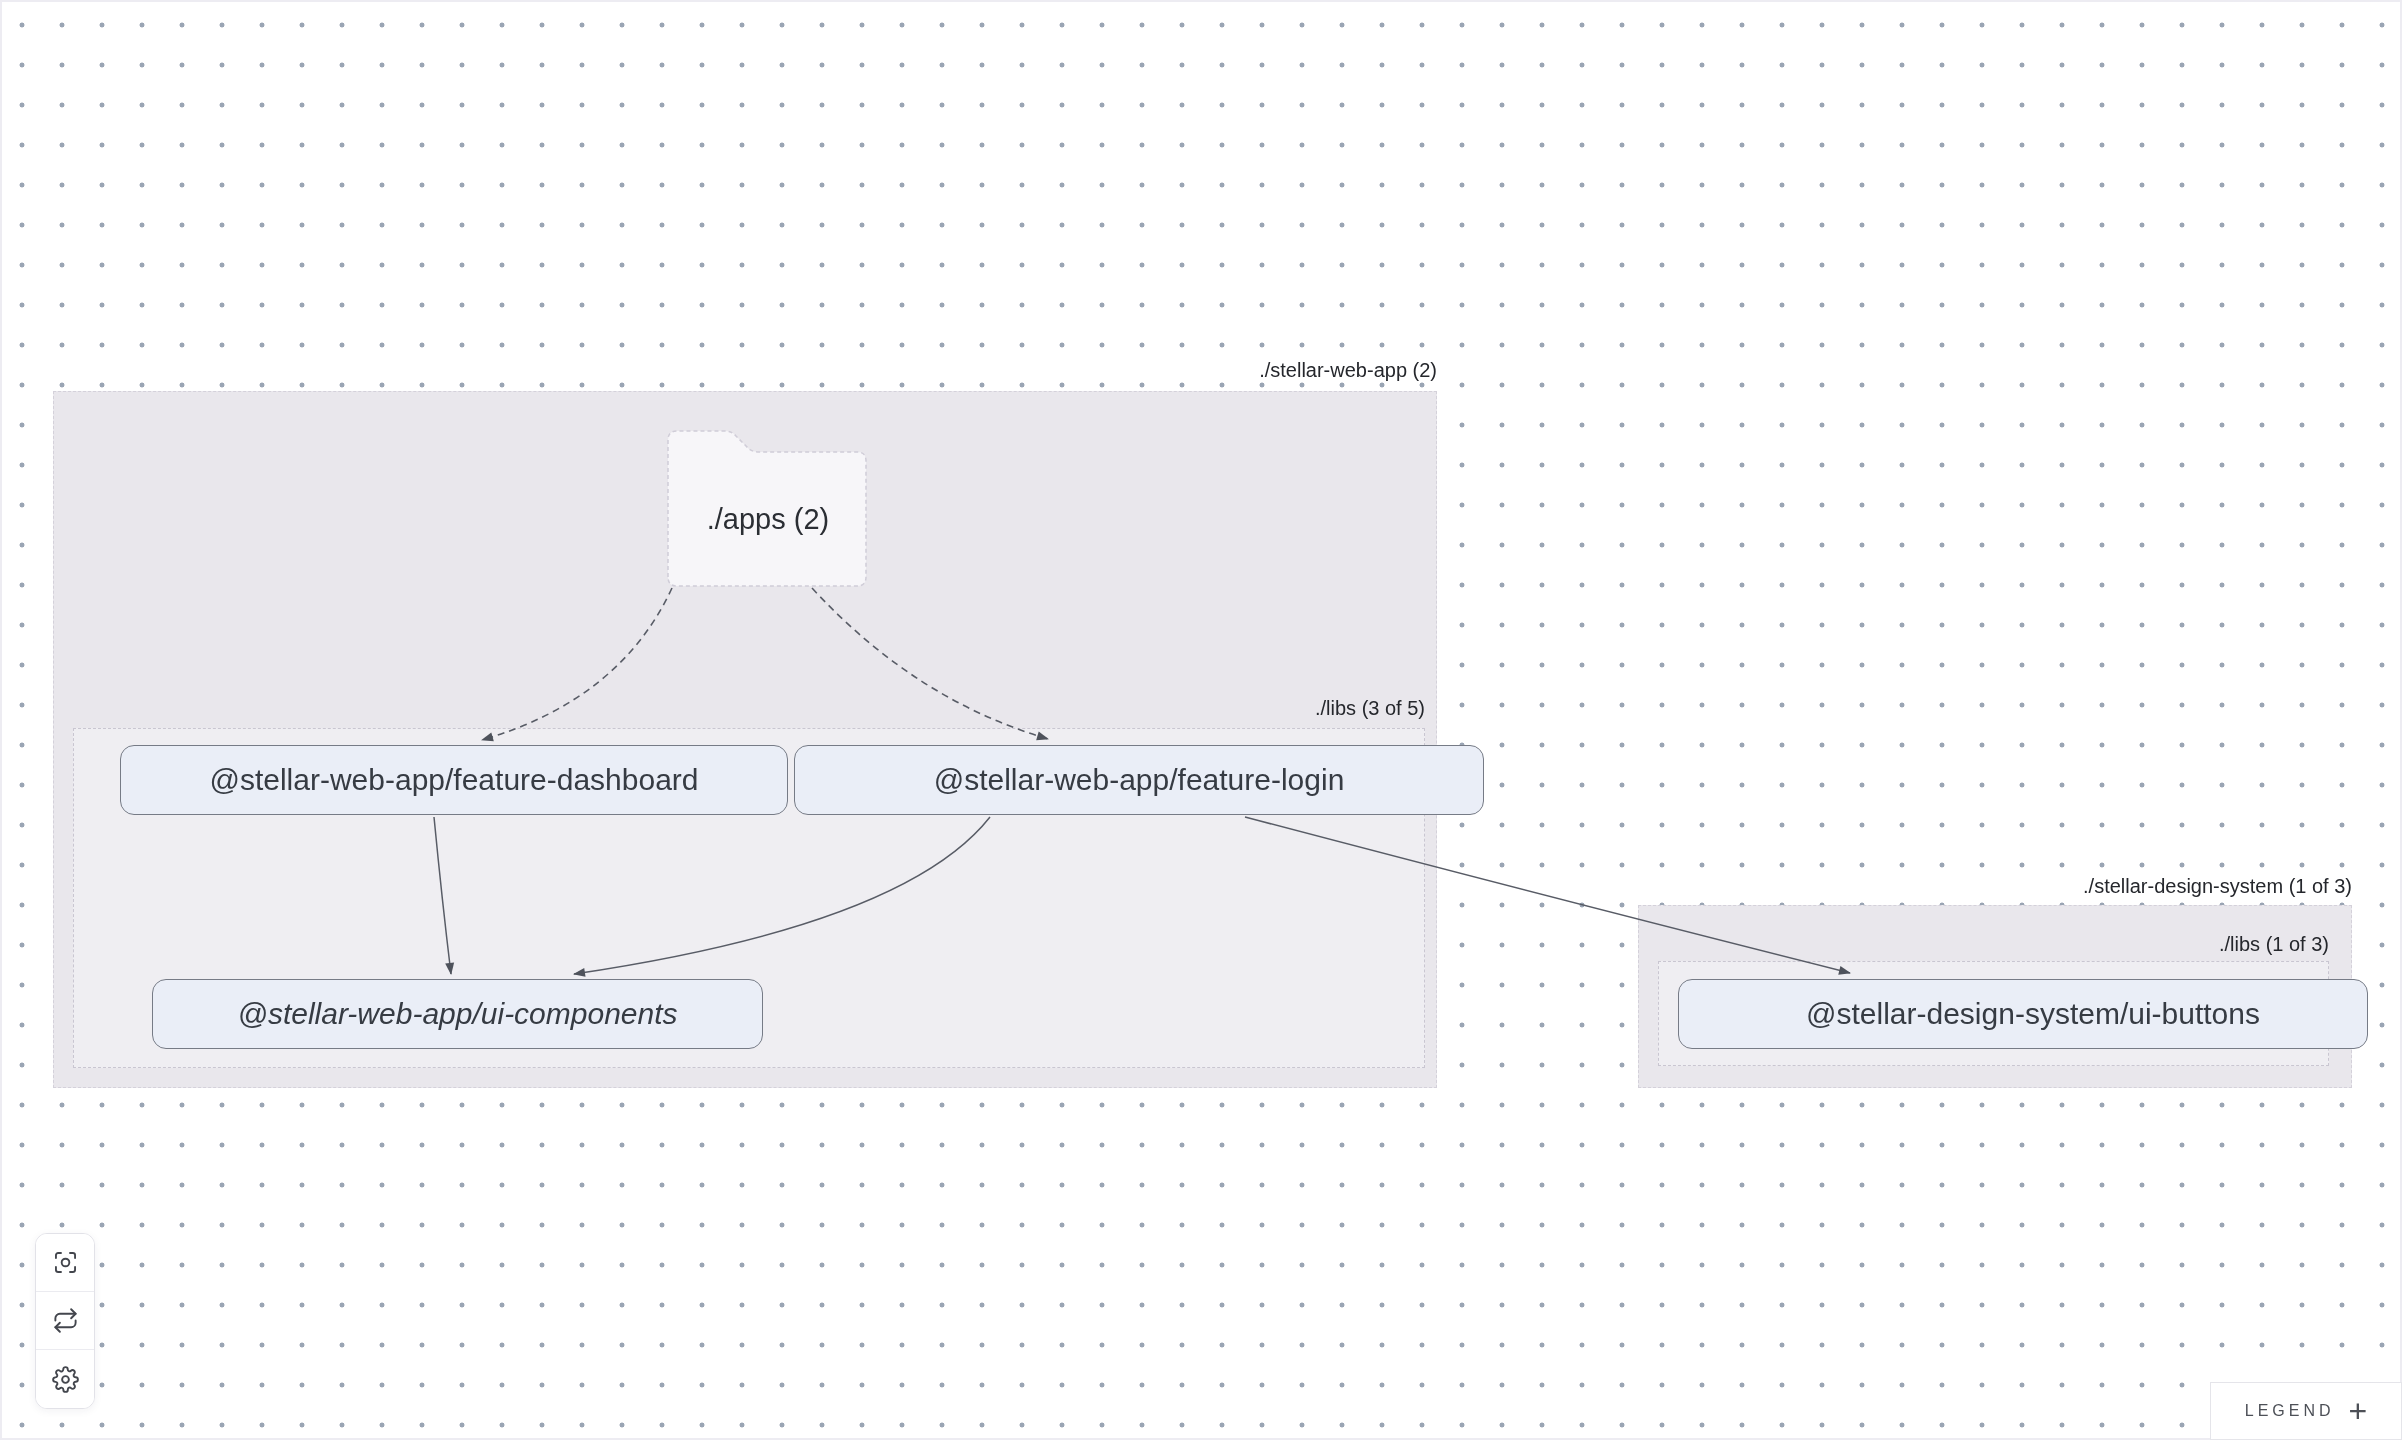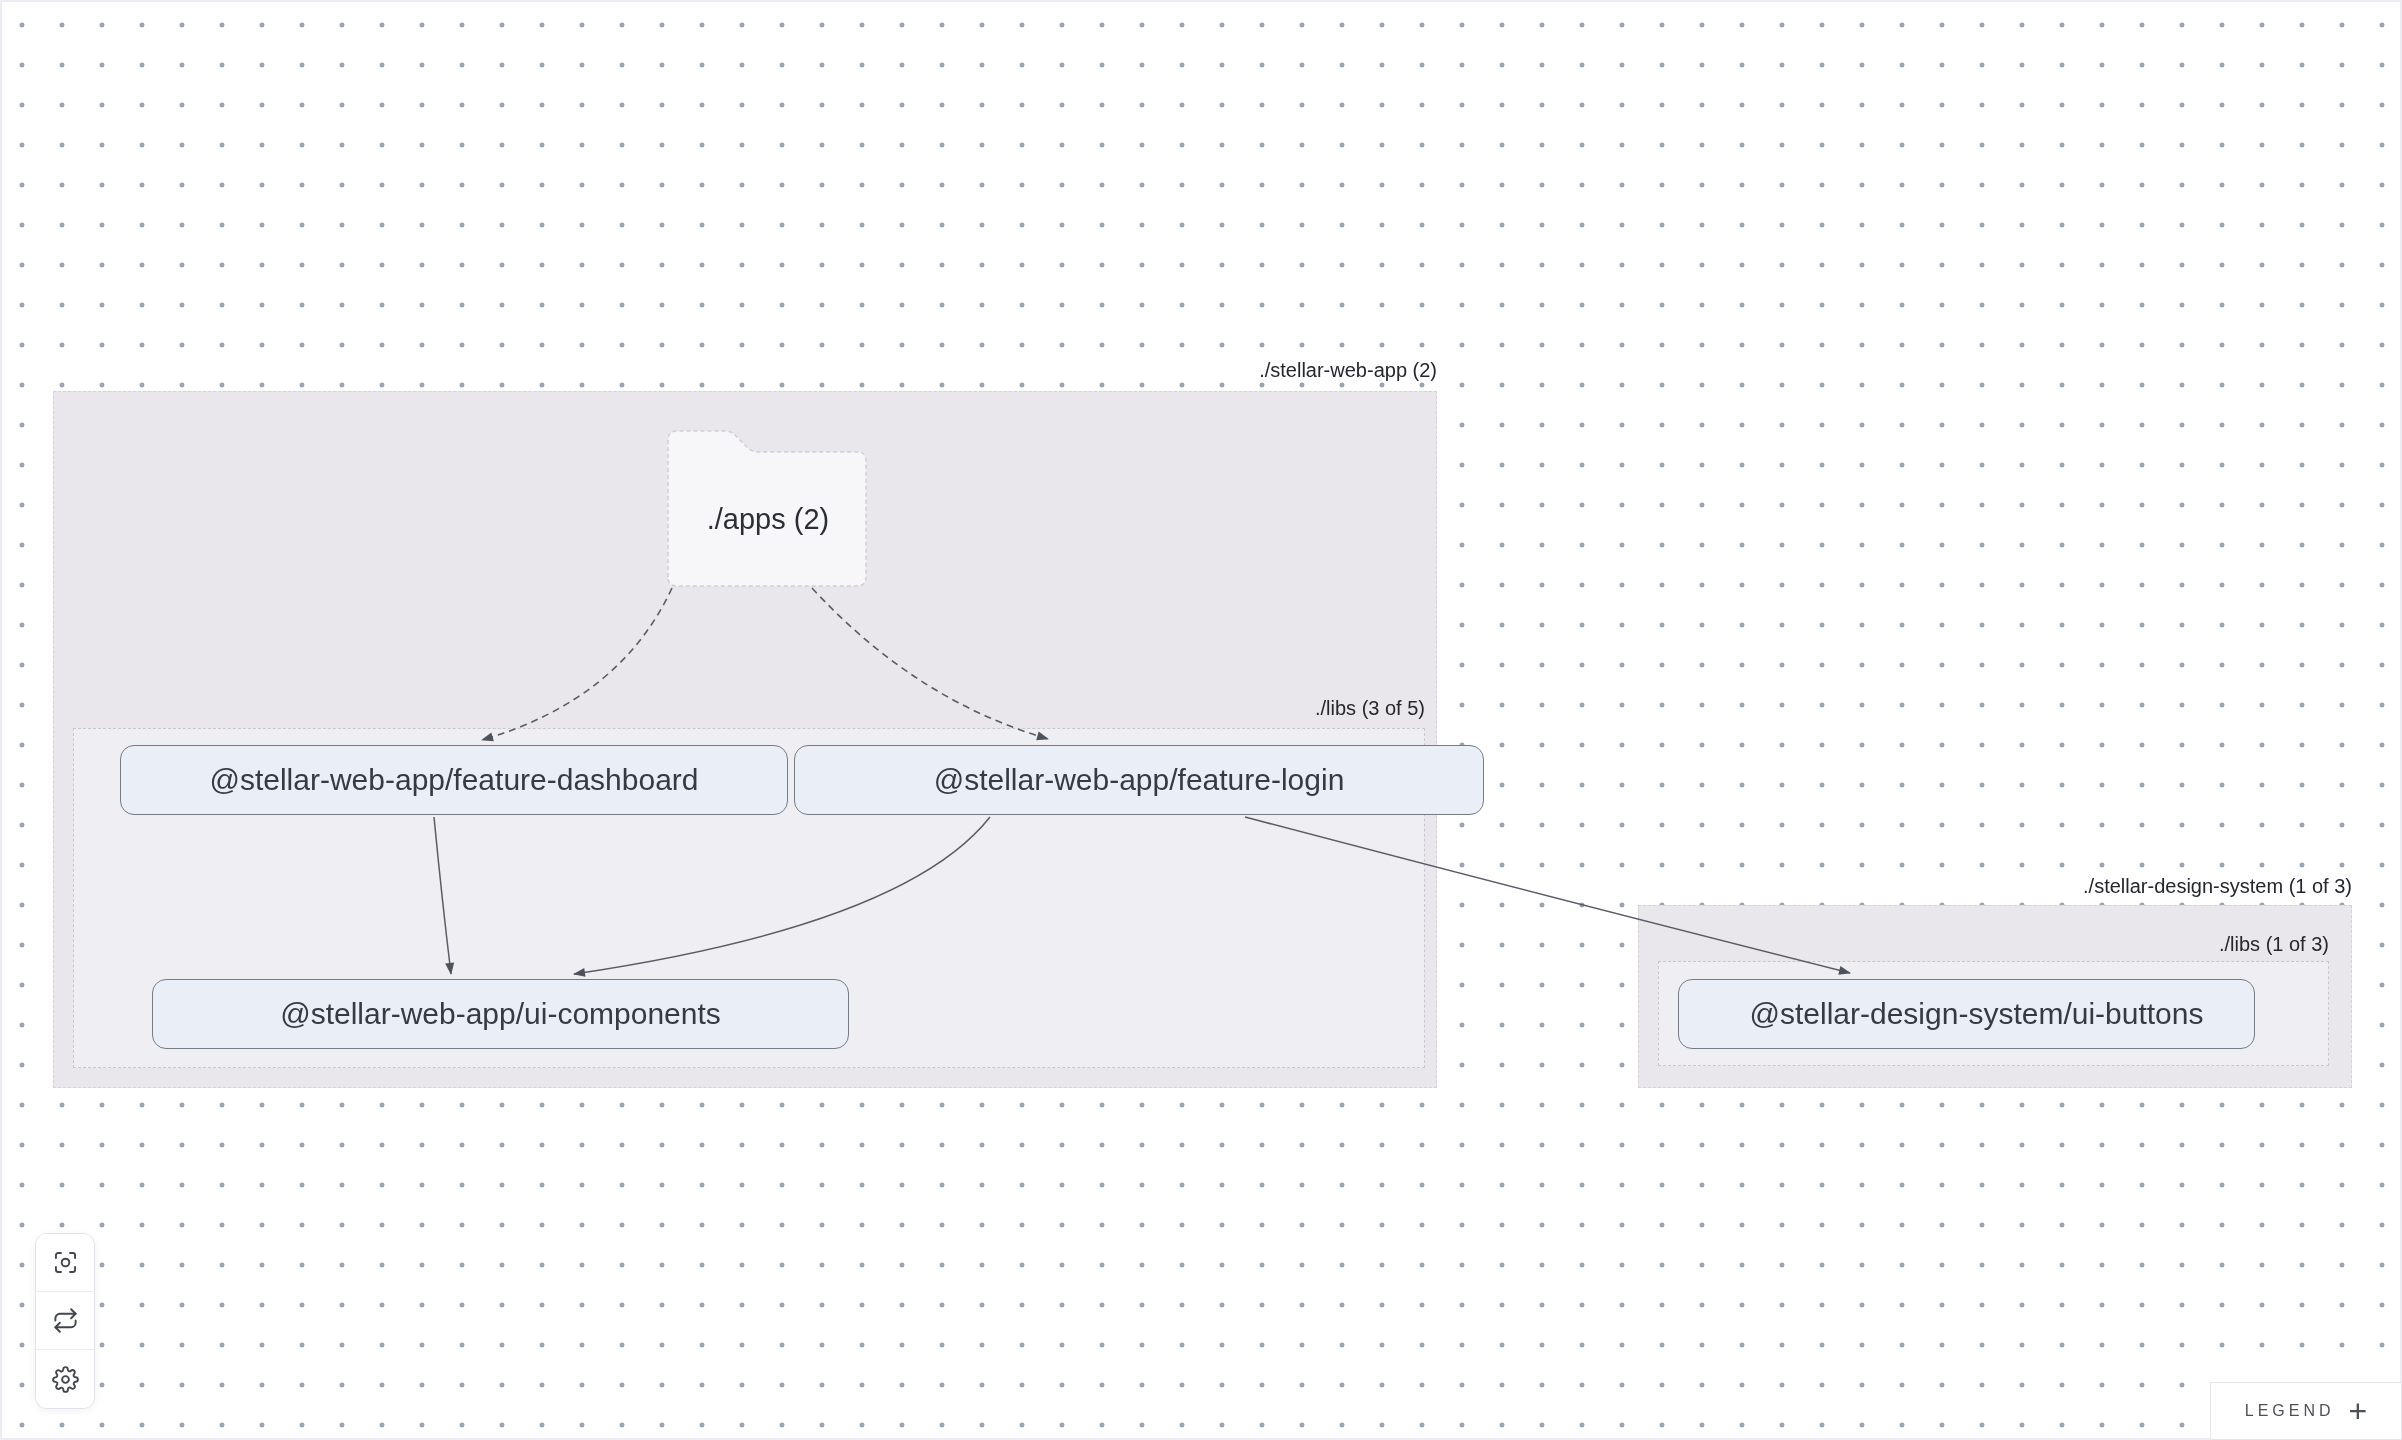--- a/index.html
+++ b/index.html
@@ -155,22 +155,22 @@
     </defs>
     <path d="M672,588 Q620,700 482,740" stroke="#585c66" stroke-width="1.6" fill="none" stroke-dasharray="7 5" marker-end="url(#arrow)"></path>
     <path d="M812,588 Q915,700 1048,739" stroke="#585c66" stroke-width="1.6" fill="none" stroke-dasharray="7 5" marker-end="url(#arrow)"></path>
     <path d="M434,817 Q442,900 451,974" stroke="#585c66" stroke-width="1.5" fill="none" marker-end="url(#arrow)"></path>
     <path d="M990,817 Q905,925 574,974" stroke="#585c66" stroke-width="1.5" fill="none" marker-end="url(#arrow)"></path>
     <path d="M1245,817 Q1560,900 1850,973" stroke="#585c66" stroke-width="1.5" fill="none" marker-end="url(#arrow)"></path>
   </svg>
 
   <div class="node" style="left:95px; top:745px; width:668px; height:70px;margin-left:25px;">@stellar-web-app/feature-dashboard</div>
   <div class="node" style="left:794px; top:745px; width:690px; height:70px;text-align:center;">@stellar-web-app/feature-login</div>
-  <div class="node" style="left:152px; top:979px; width:697px; height:70px;">@stellar-web-app/ui-components</div>
-  <div class="node" style="left:1678px; top:979px; width:577px; height:70px;padding-left:20px;">@stellar-design-system/ui-buttons</div>
+  <div class="node" style="left:152px; top:979px; width:611px; height:70px;font-style:italic;">@stellar-web-app/ui-components</div>
+  <div class="node" style="left:1678px; top:979px; width:690px; height:70px;padding-left:20px;">@stellar-design-system/ui-buttons</div>
 
   <div class="toolbar">
     <button>
       <svg width="27" height="27" viewBox="0 0 24 24">
         <path d="M3.5 8V5.5a2 2 0 0 1 2-2H8"></path>
         <path d="M16 3.5h2.5a2 2 0 0 1 2 2V8"></path>
         <path d="M20.5 16v2.5a2 2 0 0 1-2 2H16"></path>
         <path d="M8 20.5H5.5a2 2 0 0 1-2-2V16"></path>
         <circle cx="12" cy="12" r="3.4"></circle>
       </svg>

